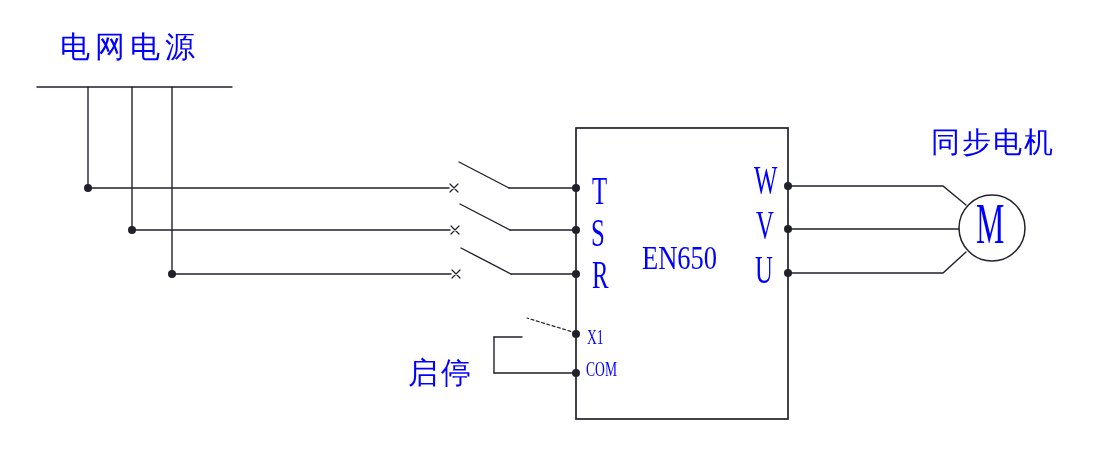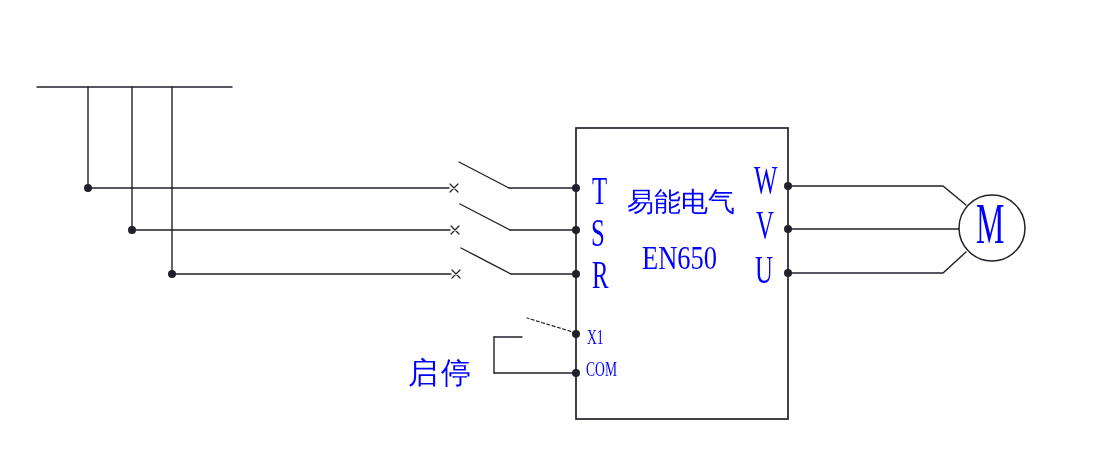--- a/index.html
+++ b/index.html
@@ -82,25 +82,26 @@
     <circle class="circle" cx="992" cy="228" r="33"></circle>
 
     <circle class="dot" cx="576" cy="334" r="4"></circle>
     <circle class="dot" cx="576" cy="373" r="4"></circle>
     <path class="wire" d="M494 337 H522"></path>
     <path class="wire-thin" d="M576 333 L527 318" stroke-dasharray="3 2.5"></path>
     <path class="wire" d="M494 337 V373"></path>
     <path class="wire" d="M494 373 H576"></path>
   </svg>
 
+  <div class="lbl cjk cjk-lg" style="left:60px;top:32px;">电网电源</div>
 
+  <div class="lbl cjk cjk-md" style="left:931px;top:128px;">同步电机</div>
 
   <div class="lbl cjk cjk-ss" style="left:408px;top:332px;">启停</div>
 
-  <div class="lbl cjk cjk-brand" style="left:627px;top:189px;">易能电气</div>
 
   <div class="lbl latin model" style="left:642px;top:241px;">EN650</div>
 
   <div class="lbl latin term" style="left:592px;top:171px;">T</div>
   <div class="lbl latin term" style="left:591px;top:213px;">S</div>
   <div class="lbl latin term" style="left:592px;top:255px;">R</div>
 
   <div class="lbl latin term" style="left:754px;top:160px;">W</div>
   <div class="lbl latin term" style="left:756px;top:205px;">V</div>
   <div class="lbl latin term" style="left:755px;top:250px;">U</div>

